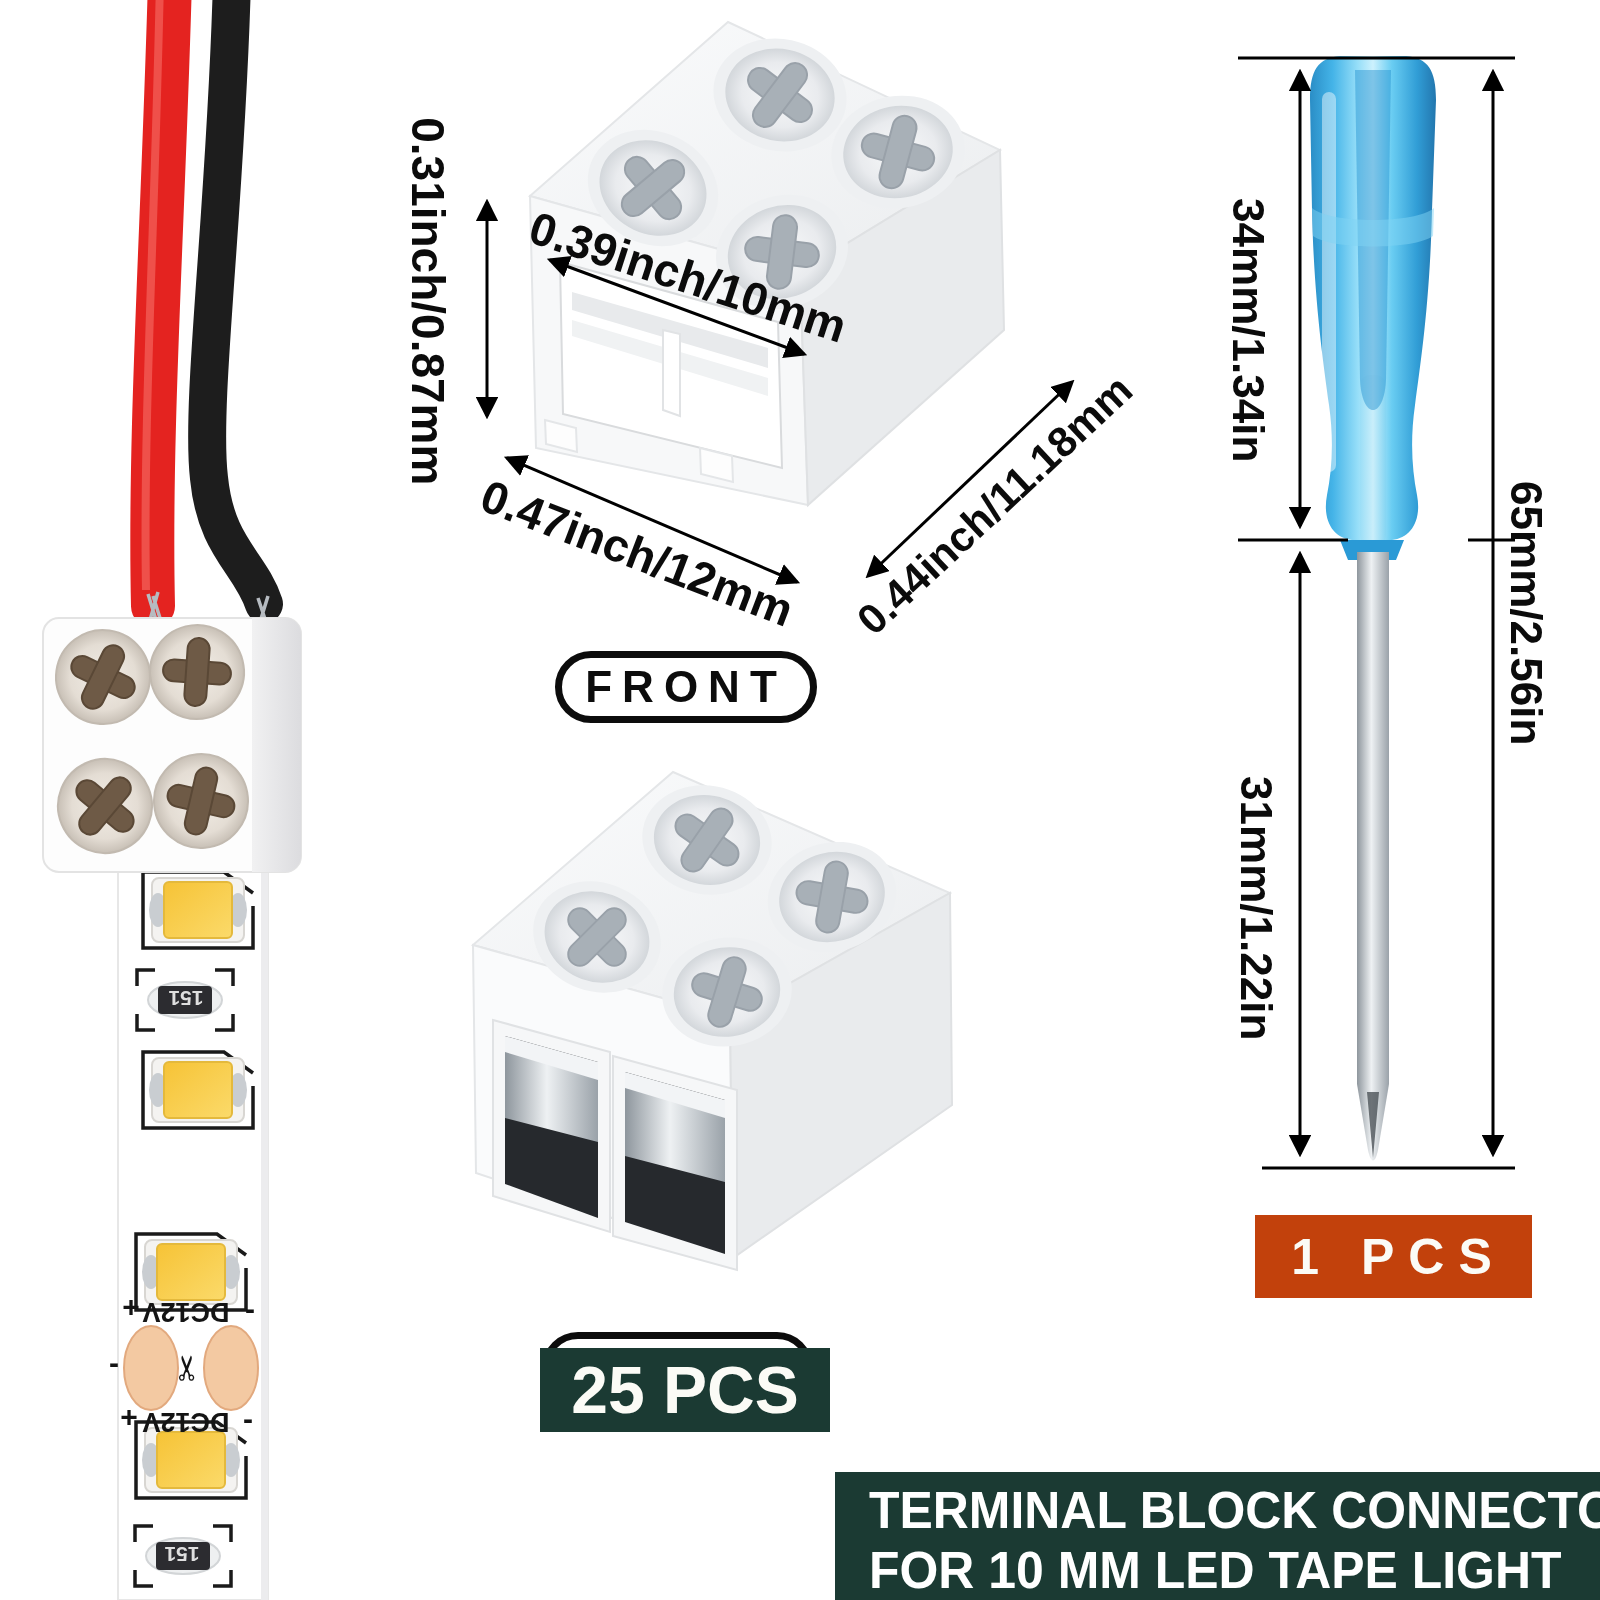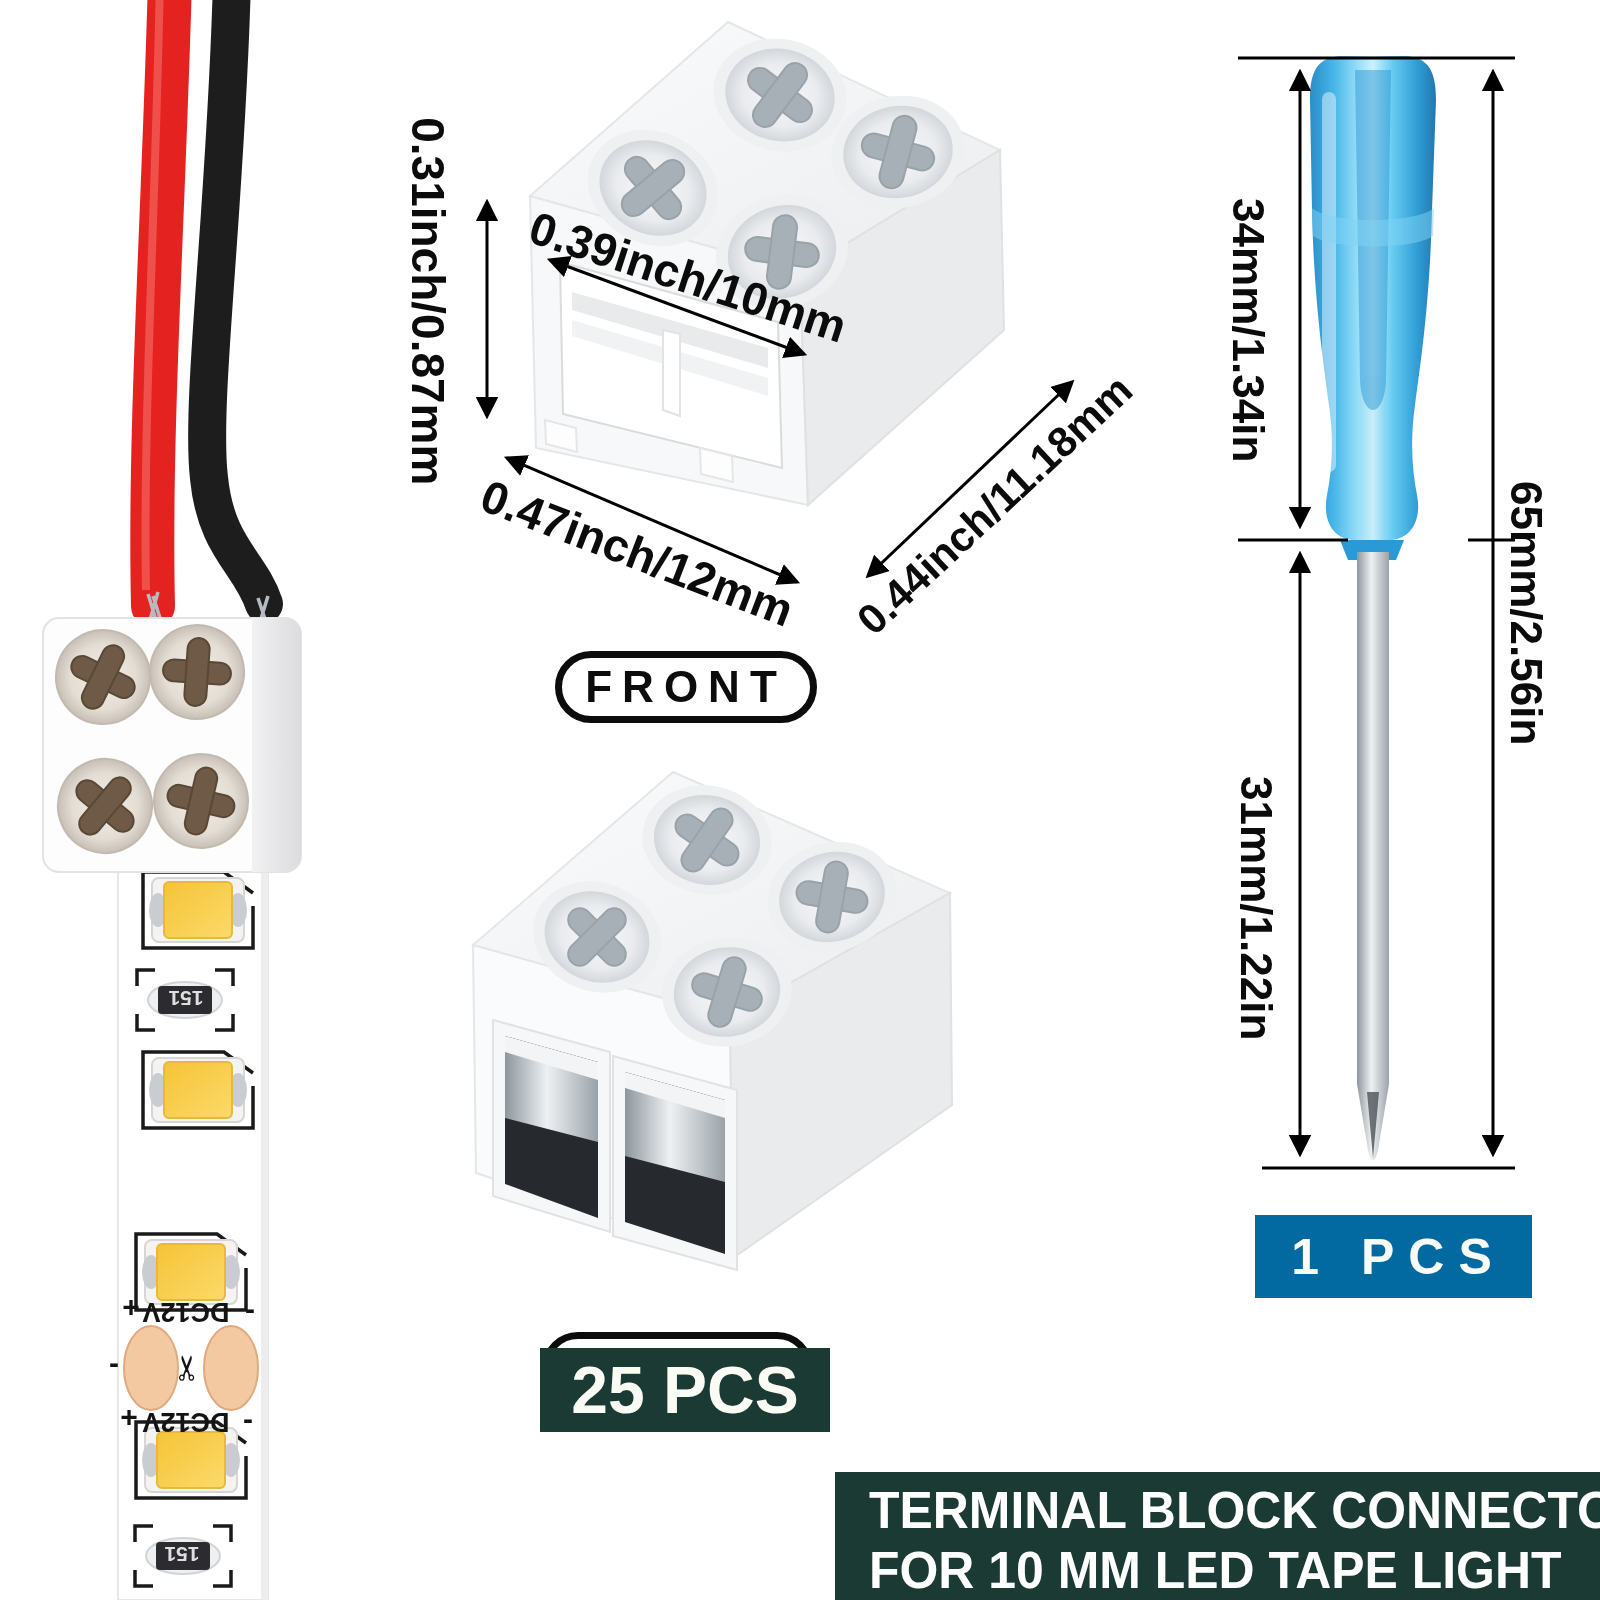--- a/index.html
+++ b/index.html
@@ -210,21 +210,21 @@
   <div class="dim" style="left:780px;top:482px;width:430px;font-size:42px;transform:rotate(-43deg)">0.44inch/11.18mm</div>
 
   <div class="dim mid rot90" style="left:1048px;top:306px;width:400px">34mm/1.34in</div>
   <div class="dim mid rot90" style="left:1056px;top:884px;width:400px">31mm/1.22in</div>
   <div class="dim mid rot90" style="left:1326px;top:589px;width:400px">65mm/2.56in</div>
 
   <div class="pill" style="left:542px;top:1332px;width:257px;height:58px">BACK</div>
   <div class="pill" style="left:555px;top:651px;width:248px;height:58px">FRONT</div>
 
   <div class="darkbox" style="left:540px;top:1348px;width:290px;height:84px;background:#1b3a33;font-size:66px">25 PCS</div>
-  <div class="darkbox" style="left:1255px;top:1215px;width:267px;height:83px;background:#0369a1;font-size:50px;letter-spacing:14px;padding-left:10px">1 PCS</div>
+  <div class="darkbox" style="left:1255px;top:1215px;width:267px;height:83px;background:#c2410c;font-size:50px;letter-spacing:14px;padding-left:10px">1 PCS</div>
 
   <div class="banner" style="left:835px;top:1472px;width:765px;height:128px;background:#1b3a33;padding:8px 0 0 34px">
     <div class="l" style="font-size:52px;line-height:60px">TERMINAL BLOCK CONNECTOR</div>
     <div class="l" style="font-size:52px;line-height:60px">FOR 10 MM LED TAPE LIGHT</div>
   </div>
 
   <div class="striptext rot180" style="left:126px;top:1296px;width:120px;font-size:27px">DC12V</div>
   <div class="striptext" style="left:116px;top:1290px;width:30px;font-size:30px">+</div>
   <div class="striptext" style="left:235px;top:1292px;width:30px;font-size:30px">-</div>
   <div class="striptext" style="left:99px;top:1346px;width:30px;font-size:30px">-</div>

